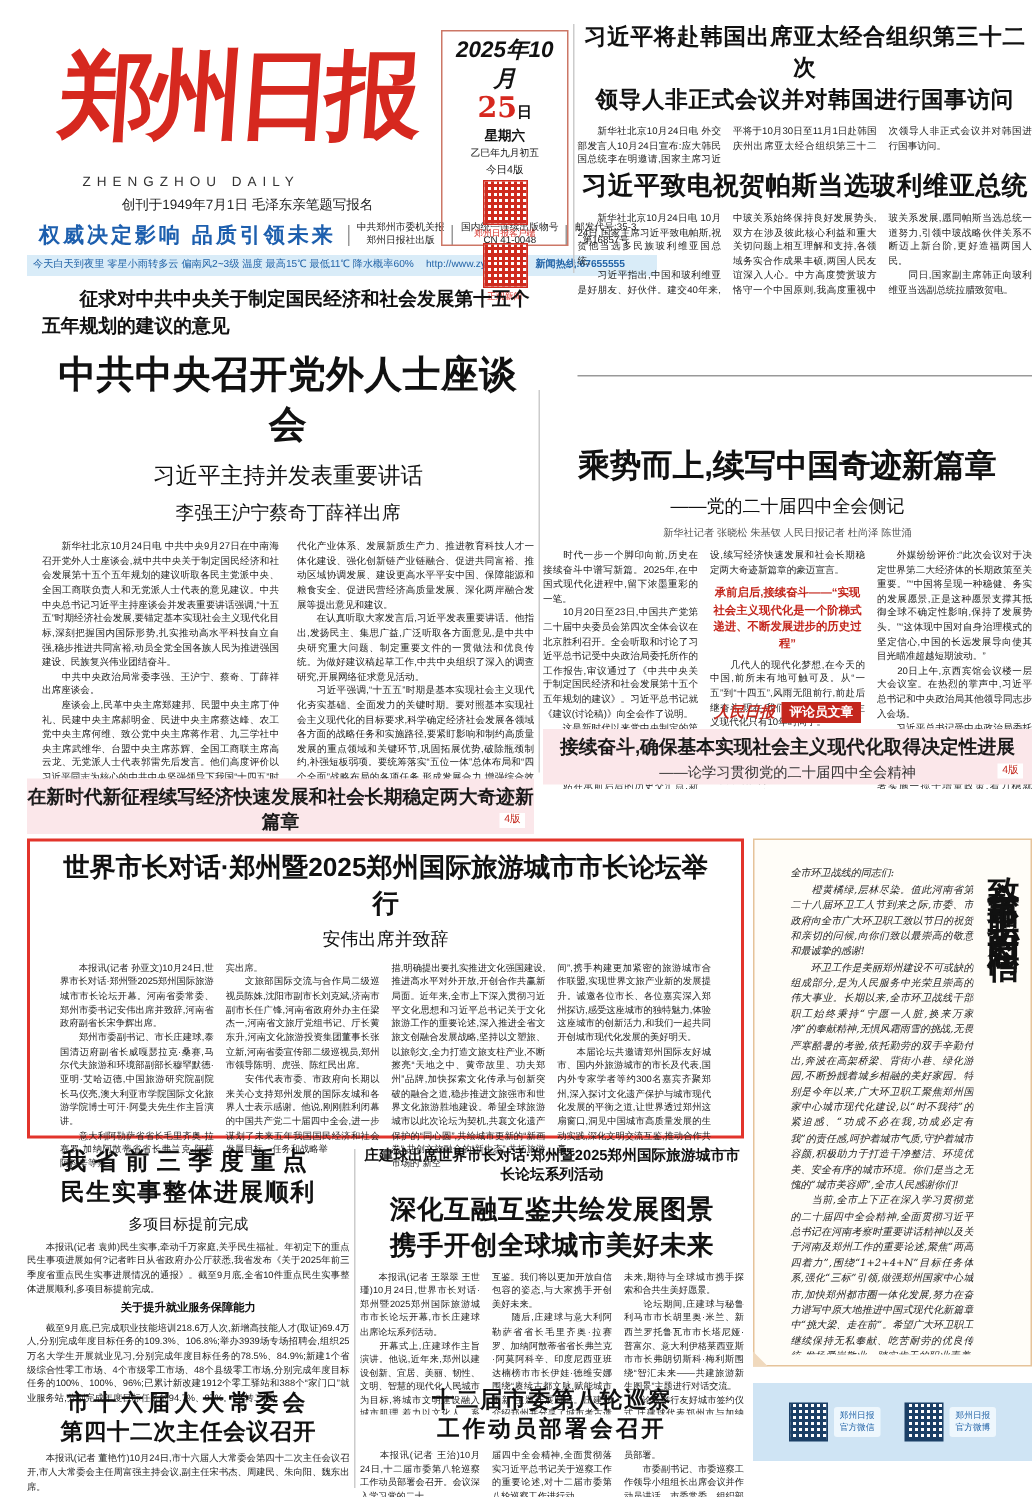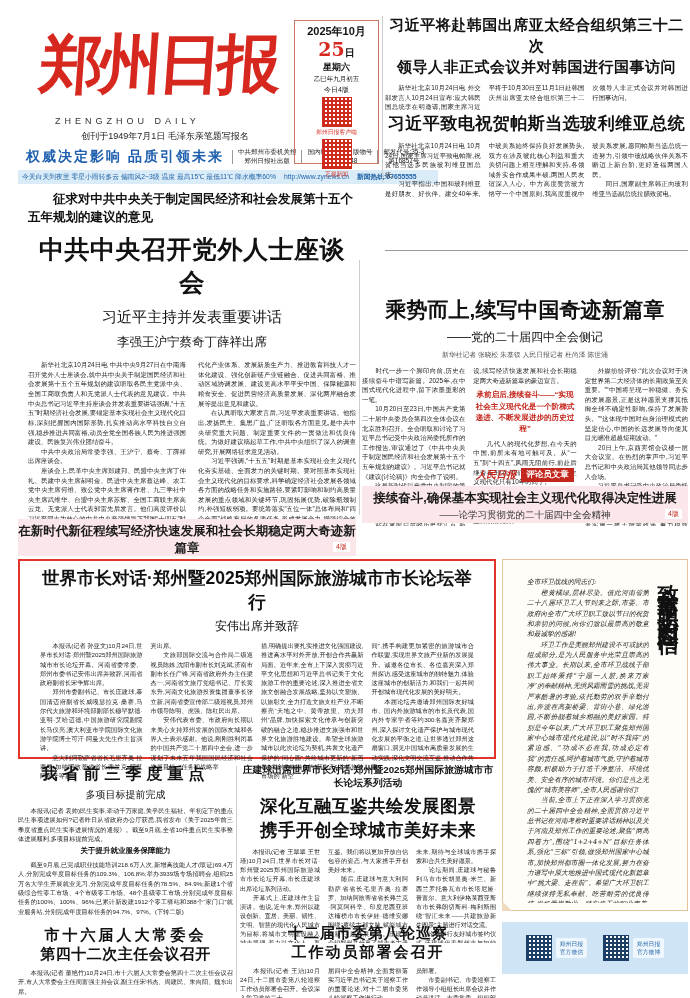--- a/index.html
+++ b/index.html
@@ -24,21 +24,21 @@
   #slogan-row { left:26px; top:146px; width:412px; height:22px; display:flex; align-items:center; }
   #slogan { font-size:14px; font-weight:bold; color:#1d5fae; letter-spacing:2px; white-space:nowrap; }
   .mh-info { font-size:6.5px; line-height:1.35; color:#222; white-space:nowrap; text-align:center; }
   .mh-sep { width:1px; height:14px; background:#999; margin:0 5px; }
   #weather-strip { left:18px; top:170px; width:420px; height:14px; background:#d9ecf8;
     font-size:6.8px; color:#2465a8; line-height:14px; white-space:nowrap; padding-left:4px; display:flex; gap:8px; }
   #weather-strip b { font-weight:bold; }
 
   
   #datebox { left:294px; top:20px; width:85px; height:144px; border:1px solid #cc7766; padding:3px 2px; text-align:center; }
-  #db-ym { font-size:11px; font-weight:900; }
+  #db-ym { font-size:15px; font-weight:900;font-style:italic; }
   #db-day { font-size:19px; color:#d6281f; font-weight:900; font-family:"DejaVu Serif", serif; line-height:1.1; }
   #db-week { font-size:9px; font-weight:bold; margin-top:1px; }
   #db-lunar { font-size:6.5px; margin-top:1px; }
   #db-pages { font-size:7px; margin-top:1px; }
   .qr { margin:2px auto 0; }
   .qr-red { width:30px; height:30px;
     background-image:repeating-linear-gradient(0deg,#cf2a1e 0 2px,rgba(255,255,255,0) 2px 4px),
                      repeating-linear-gradient(90deg,#cf2a1e 0 2px,#ffffff 2px 4px); border:1px solid #cf2a1e; }
   .qr-dark { width:26px; height:26px;
     background-image:repeating-linear-gradient(0deg,#1b3f66 0 2px,rgba(255,255,255,0) 2px 4px),
@@ -287,20 +287,21 @@
       <div class="qr-dark"></div>
       <div class="qr-chip">
         <span style="display:block;">郑州日报</span>
         <span style="display:block;">官方微博</span>
       </div>
     </div>
   </div>
 
   <div class="abs" id="minsheng">
     <div class="t1">我省前三季度重点</div>
+    <div class="t2">民生实事整体进展顺利</div>
     <div class="sub">多项目标提前完成</div>
     <div class="bt">　　本报讯(记者 袁帅)民生实事,牵动千万家庭,关乎民生福祉。年初定下的重点民生事项进展如何?记者昨日从省政府办公厅获悉,我省发布《关于2025年前三季度省重点民生实事进展情况的通报》。截至9月底,全省10件重点民生实事整体进展顺利,多项目标提前完成。</div>
     <div class="subhead">关于提升就业服务保障能力</div>
     <div class="bt bt2">　　截至9月底,已完成职业技能培训218.6万人次,新增高技能人才(取证)69.4万人,分别完成年度目标任务的109.3%、106.8%;举办3939场专场招聘会,组织25万名大学生开展就业见习,分别完成年度目标任务的78.5%、84.9%;新建1个省级综合性零工市场、4个市级零工市场、48个县级零工市场,分别完成年度目标任务的100%、100%、96%;已累计新改建1912个零工驿站和388个“家门口”就业服务站,分别完成年度目标任务的94.7%、97%。(下转二版)</div>
   </div>
 
   <div class="abs" id="npc">
     <div class="t1">市十六届人大常委会</div>
     <div class="t2">第四十二次主任会议召开</div>
     <div class="bt">　　本报讯(记者 董艳竹)10月24日,市十六届人大常委会第四十二次主任会议召开,市人大常委会主任周富强主持会议,副主任宋书杰、周建民、朱向阳、魏东出席。

